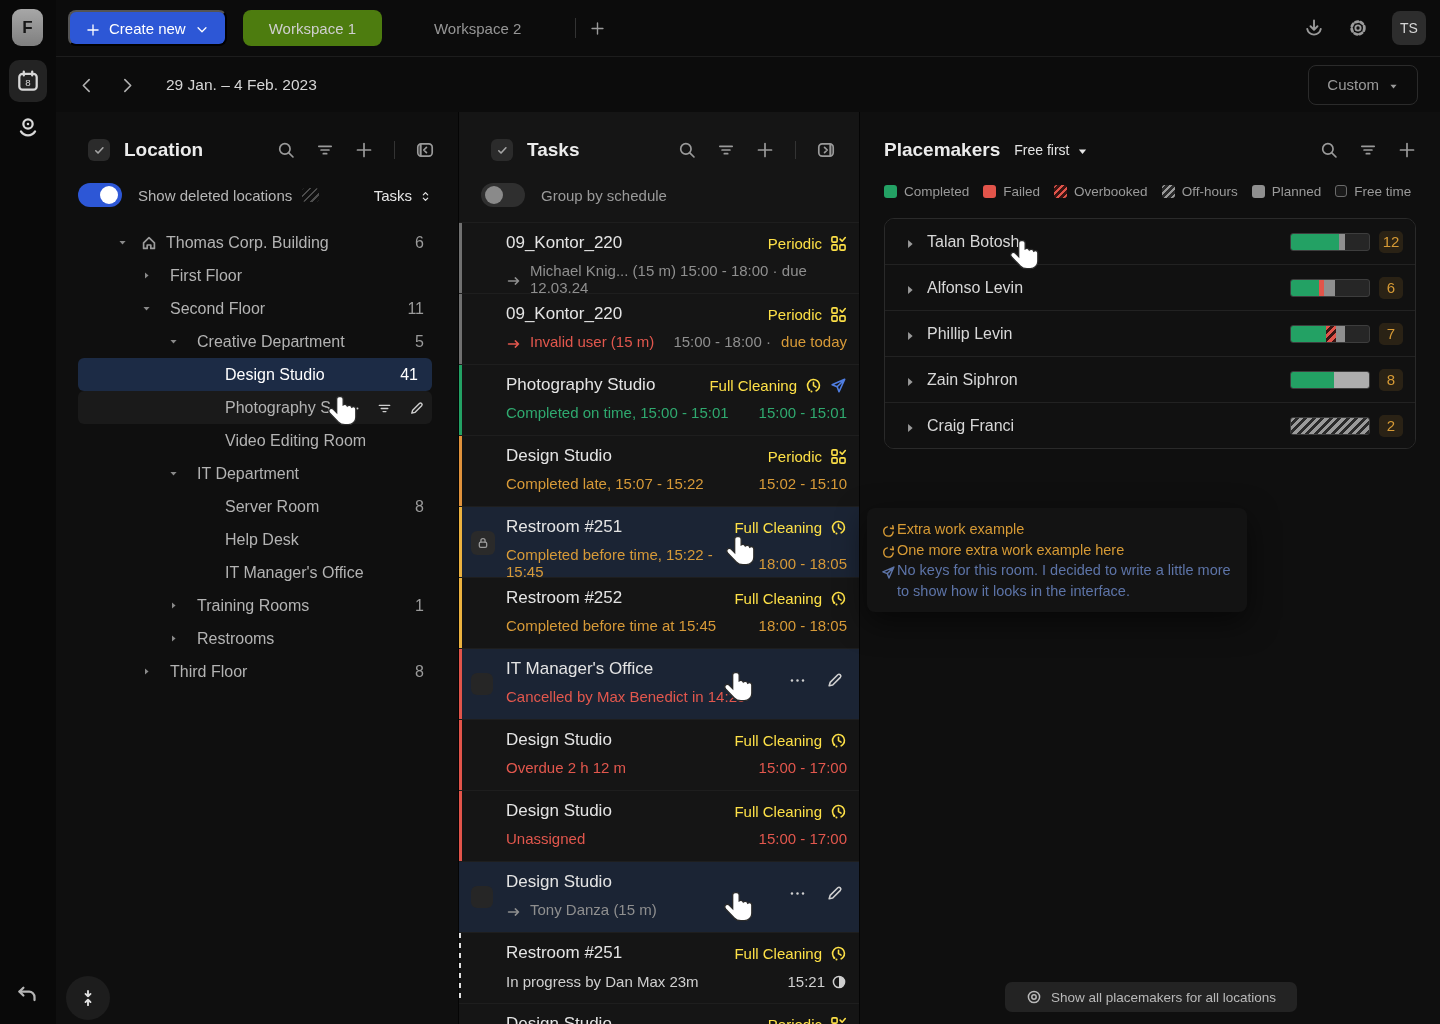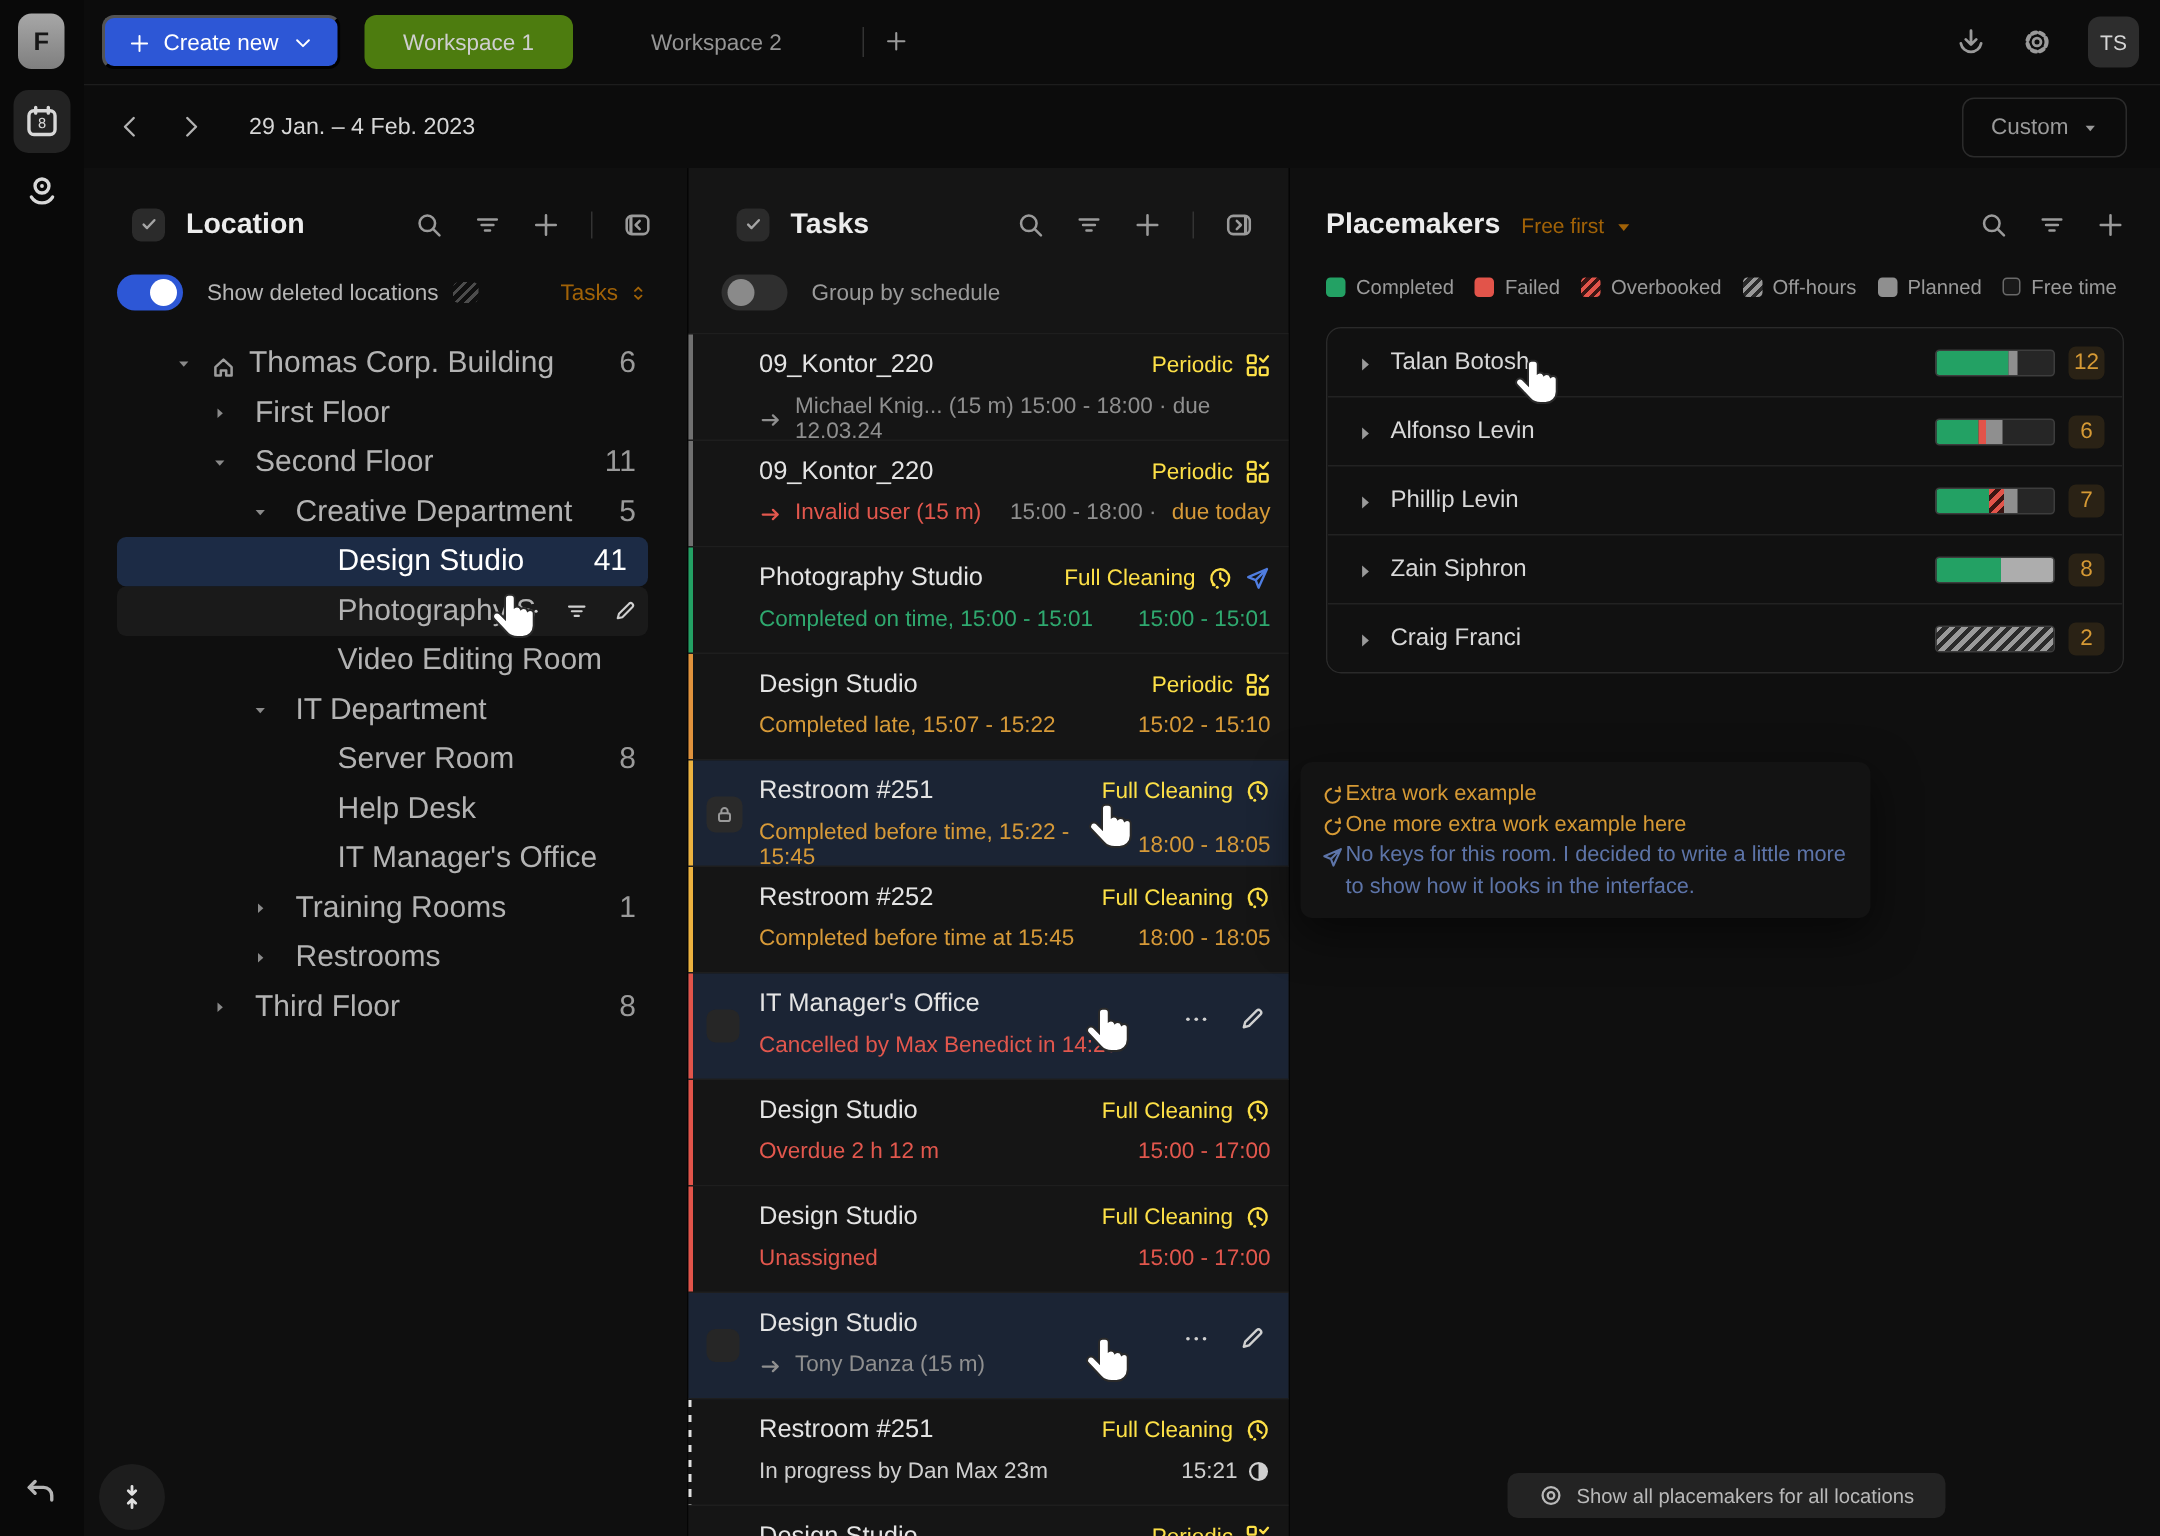--- a/index.html
+++ b/index.html
@@ -67,26 +67,26 @@
 
   
   .sub-row{height:54px;display:flex;align-items:center;padding:0 26px 0 22px;}
   .toggle{width:44px;height:24px;border-radius:12px;background:#2f2f2f;position:relative;flex:none;}
   .toggle .knob{position:absolute;top:3px;left:4px;width:18px;height:18px;border-radius:50%;background:#8a8a8a;}
   .toggle.on{background:#2d57d6;}
   .toggle.on .knob{left:auto;right:4px;background:#fff;}
   .sub-label{margin-left:16px;font-size:15px;color:#b6b6b6;}
   .hatch-chip{margin-left:10px;width:17px;height:14px;border-radius:4px;
       background:repeating-linear-gradient(135deg,#4c4c4c 0 2px,transparent 2px 5px);}
-  .sort-ctl{margin-left:auto;display:flex;align-items:center;gap:7px;color:#a16207;font-size:15px;text-align:right;}
+  .sort-ctl{margin-left:auto;display:flex;align-items:center;gap:7px;color:#e5e5e5;font-size:15px;text-align:right;}
   .sort-ctl .ic{width:13px;height:13px;}
 
   
   .tree{margin-top:4px;}
-  .tree-row{position:relative;height:33px;display:flex;align-items:center;font-size:20px;color:#b3b3b3;}
+  .tree-row{position:relative;height:33px;display:flex;align-items:center;font-size:16px;color:#b3b3b3;}
   .tree-row .hl{position:absolute;left:22px;right:26px;top:0;bottom:0;border-radius:6px;}
   .tree-row.selected .hl{background:#1c2b45;}
   .tree-row.hover .hl{background:#1a1a1a;}
   .tree-row.selected{color:#fff;}
   .tree-row>*{position:relative;}
   .t-chev{width:16px;height:16px;color:#8a8a8a;flex:none;display:flex;align-items:center;justify-content:center;}
   .t-chev .ic{width:11px;height:11px;}
   .t-home{width:18px;height:18px;margin:0 8px 0 10px;color:#9c9c9c;}
   .tree-row.lvl0{padding-left:58px;}
   .tree-row.lvl1{padding-left:82px;}

